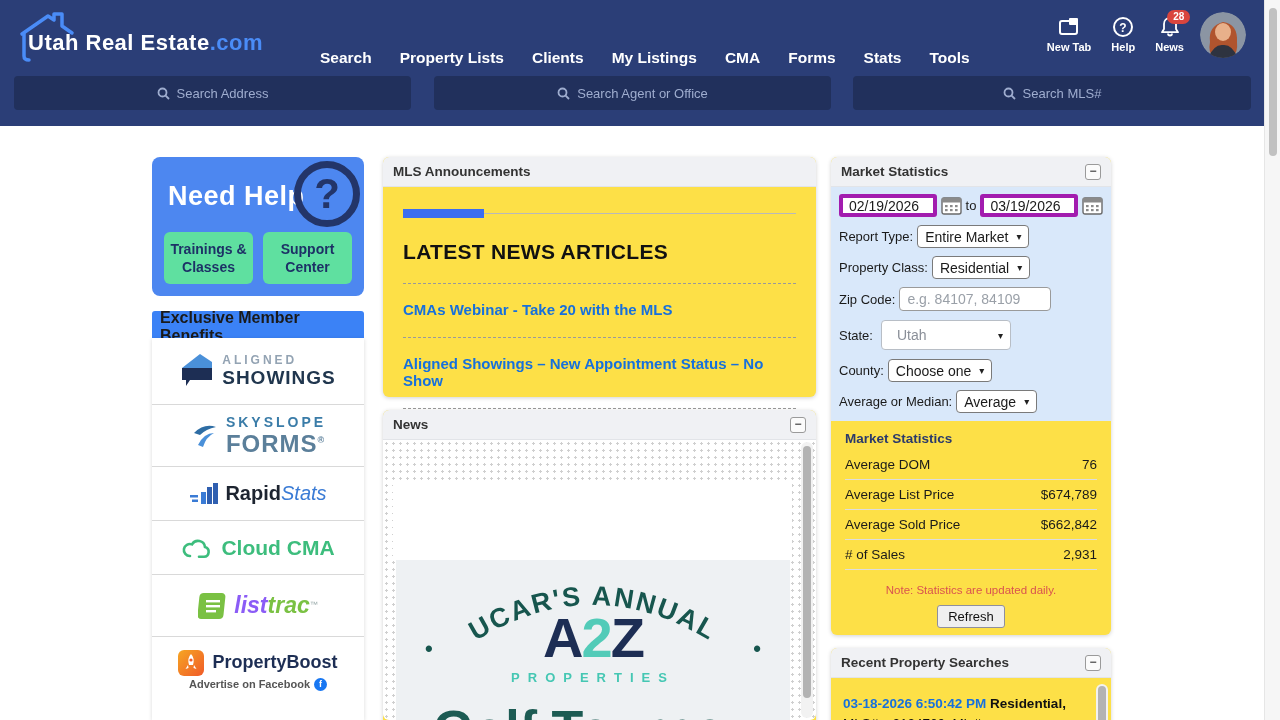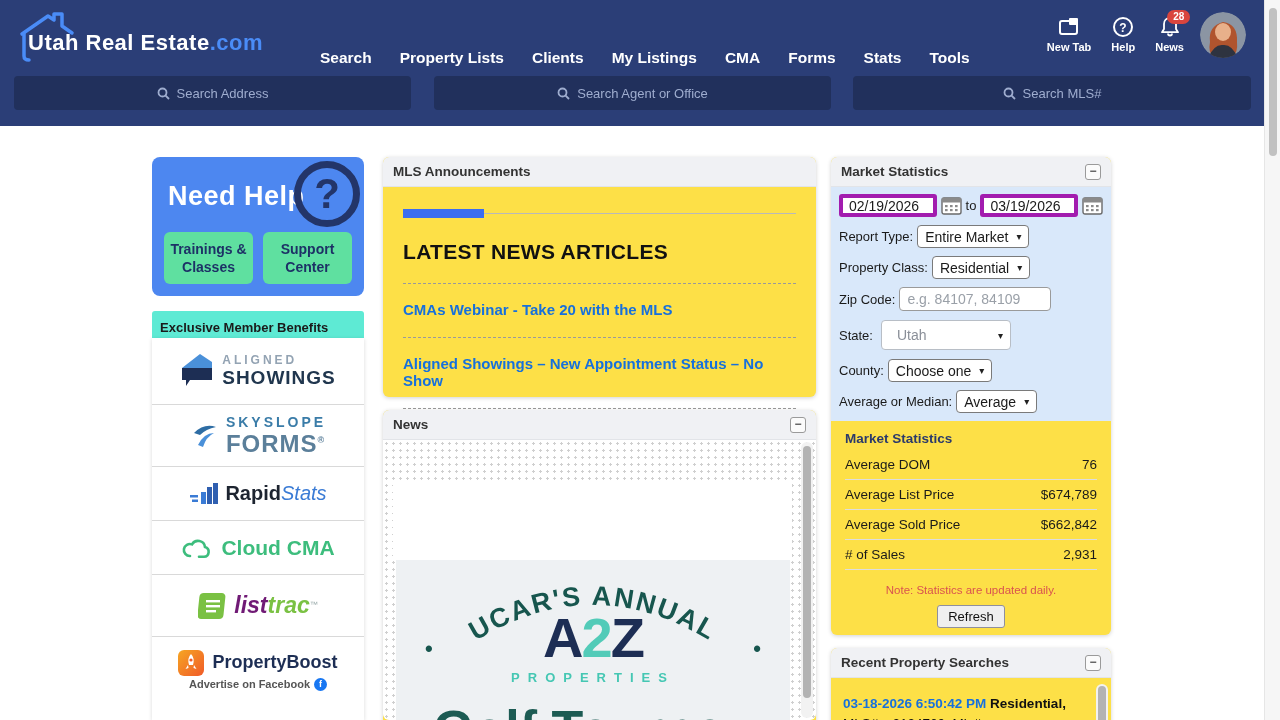--- a/index.html
+++ b/index.html
@@ -38,34 +38,34 @@
 
   
   .need-help { position:absolute; left:152px; top:157px; width:212px; height:139px; background:#4d87f0; border-radius:8px; overflow:hidden; }
   .nh-title { position:absolute; left:16px; top:24px; font-size:27px; font-weight:800; color:#fff; letter-spacing:.5px; }
   .nh-q { position:absolute; right:4px; top:4px; width:66px; height:66px; border:7px solid #233569; border-radius:50%;
     display:flex; align-items:center; justify-content:center; font-size:42px; font-weight:800; color:#233569; background:transparent; }
   .nh-buttons { position:absolute; left:12px; right:12px; bottom:12px; display:flex; gap:10px; }
   .nh-btn { flex:1; background:#5fe0a0; border-radius:6px; color:#1d3166; font-size:14px; font-weight:bold;
     display:flex; align-items:center; justify-content:center; text-align:center; height:52px; line-height:1.3; cursor:pointer; }
 
-  .benefits-header { position:absolute; left:152px; top:311px; width:212px; height:27px; background:#5eead4;
-    display:flex; align-items:center; padding:16px 8px; font-size:13px; font-weight:bold; color:#1a1a1a; border-radius:3px 3px 0 0; }
+  .benefits-header { position:absolute; left:152px; top:311px; width:212px; height:27px; background:#3b82f6;
+    display:flex; align-items:center; padding:16px 8px; font-size:16px; font-weight:bold; color:#1a1a1a; border-radius:3px 3px 0 0; }
   .benefits { position:absolute; left:152px; top:338px; width:212px; height:382px; background:#fff; box-shadow:0 1px 4px rgba(0,0,0,.15); }
   .brow { display:flex; align-items:center; justify-content:center; border-bottom:1px solid #d9d9d9; cursor:pointer; }
   .brow:last-child { border-bottom:none; }
 
   .al-text1 { font-size:12px; letter-spacing:3px; color:#93a3b3; font-weight:bold; }
   .al-text2 { font-size:19px; letter-spacing:1px; color:#20364e; font-weight:800; }
   .sk-text1 { font-size:14px; letter-spacing:3px; color:#3a7ca8; font-weight:bold; }
   .sk-text2 { font-size:24px; letter-spacing:1px; color:#5b7f9a; font-weight:600; }
   .rapid1 { font-size:20px; font-weight:800; color:#1d2430; }
   .rapid2 { font-size:20px; font-style:italic; color:#3a7bd5; }
   .cloud-text { font-size:21px; color:#3dbd7d; font-weight:600; }
-  .lt1 { font-size:23px; font-weight:800; font-style:italic; color:#701a75;margin-top:48px; }
+  .lt1 { font-size:23px; font-weight:800; font-style:italic; color:#8b5cf6;margin-top:48px; }
   .lt2 { font-size:23px; font-weight:800; font-style:italic; color:#7ac143; }
   .lt-tm { font-size:8px; color:#9aa; }
   .pb-name { font-size:18px; font-weight:800; color:#1d2e54; }
   .pb-sub { font-size:11px; color:#555; font-weight:bold; }
   .fb-dot { width:13px; height:13px; border-radius:50%; background:#1877f2; color:#fff; font-size:9px; font-weight:bold;
     display:inline-flex; align-items:center; justify-content:center; margin-left:4px; }
 
   
   .mls-card { left:383px; top:157px; width:433px; height:240px; }
   .mls-body { padding:16px 20px 0; position:relative; }

